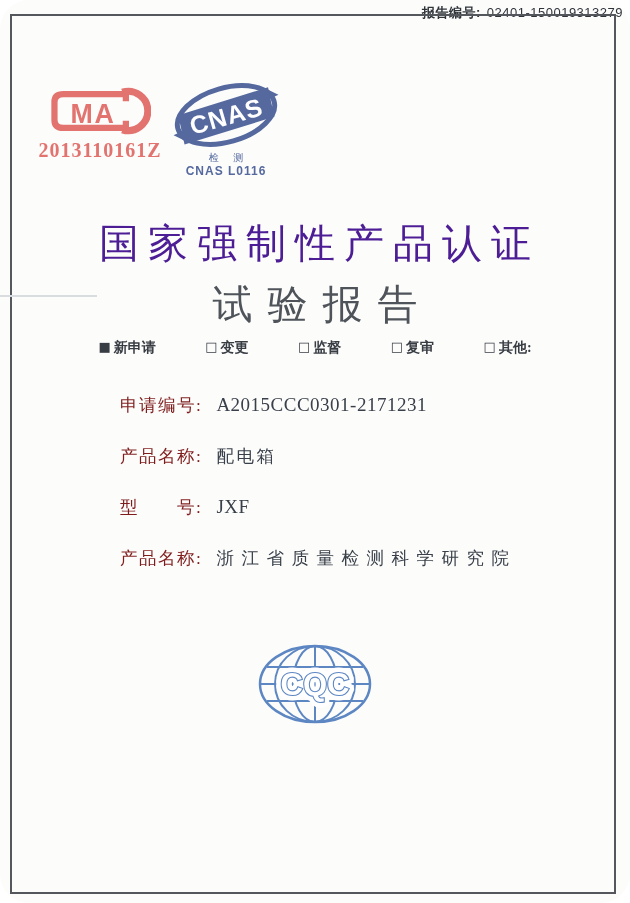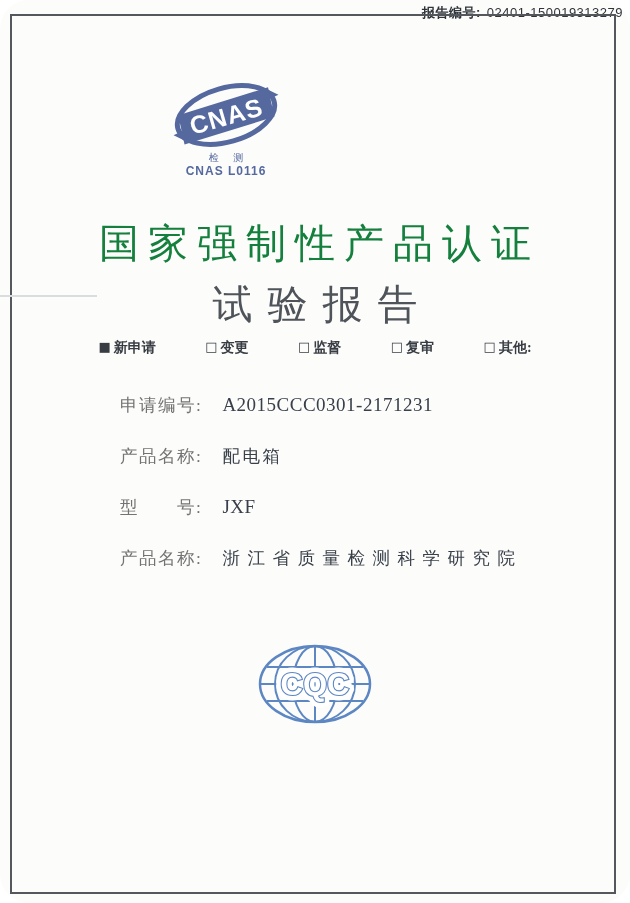--- a/index.html
+++ b/index.html
@@ -34,40 +34,40 @@
   }
 
   
   .cnas{position:absolute;left:170px;top:80px;width:112px;height:100px;text-align:center;}
   .cnas-cap1{position:absolute;left:0;top:71px;width:100%;font-size:10px;color:#55699f;letter-spacing:6px;text-indent:6px;}
   .cnas-cap2{position:absolute;left:0;top:84px;width:100%;font-size:12px;font-weight:bold;color:#55699f;
              font-family:"Liberation Sans","DejaVu Sans",sans-serif;letter-spacing:1px;}
 
   .title1{
     position:absolute;top:216px;left:0;width:100%;text-align:center;
-    font-size:40px;color:#15803d;letter-spacing:9px;text-indent:9px;font-weight:500;
+    font-size:40px;color:#4c1d95;letter-spacing:9px;text-indent:9px;font-weight:500;
   }
   .title2{
     position:absolute;top:277px;left:0;width:100%;text-align:center;
     font-size:40px;color:#4f545a;letter-spacing:15px;text-indent:15px;font-weight:500;
   }
 
   .apptype{
     position:absolute;top:339px;left:0;width:100%;text-align:center;
     font-size:14px;font-weight:bold;color:#383d44;
   }
   .apptype .opt{margin:0 23px;white-space:nowrap;}
   .apptype .mark{
     font-family:"DejaVu Sans",sans-serif;font-size:13px;margin-right:3px;
     position:relative;top:-1px;
   }
 
   .frow{position:absolute;left:120px;white-space:nowrap;}
-  .frow .lbl{font-size:17.5px;letter-spacing:1.5px;color:#737373;}
-  .frow .val{margin-left:16px;}
+  .frow .lbl{font-size:17.5px;letter-spacing:1.5px;color:#7f1d1d;}
+  .frow .val{margin-left:10px;}
   .v-latin{font-size:19px;letter-spacing:.5px;color:#39404a;}
   .v-cn{font-size:17.5px;letter-spacing:2.5px;color:#39404a;}
   .v-cn-wide{font-size:17.5px;letter-spacing:7.5px;color:#39404a;text-align:right;}
   .row1{top:393px;}
   .row2{top:444px;}
   .row3{top:495px;}
   .row4{top:546px;}
   .row4b{position:absolute;left:222px;top:572px;font-size:17.5px;letter-spacing:1px;color:#39404a;white-space:nowrap;}
 
   .cqc{position:absolute;left:256px;top:643px;width:118px;height:82px;}
@@ -77,20 +77,28 @@
 
 <div class="page">
 
   <div class="report-no">
     <span class="lbl">报告编号:</span><span>02401-150019313279</span>
   </div>
 
   <div class="border-frame"></div>
   <div class="scan-line"></div>
 
+  <div class="cma">
+    <svg width="102" height="50" viewBox="0 0 114 56">
+      <path d="M 86,17 V 9 H 16 Q 6,9 6,18 V 38 Q 6,47 16,47 H 86 V 39" fill="none" stroke="#e2736f" stroke-width="7"></path>
+      <path d="M 82,7 A 22,22 0 1 1 82,49" fill="none" stroke="#e2736f" stroke-width="8"></path>
+      <text x="24" y="41" font-size="30" font-weight="bold" fill="#e2736f" letter-spacing="2" font-family="&quot;Liberation Sans&quot;,&quot;DejaVu Sans&quot;,sans-serif">MA</text>
+    </svg>
+    <div class="cma-code">2013110161Z</div>
+  </div>
 
   <div class="cnas">
     <svg width="112" height="70" viewBox="0 0 112 70">
       <g transform="rotate(-16 56 35)">
         <ellipse cx="56" cy="35" rx="50" ry="27" fill="none" stroke="#55699f" stroke-width="5"></ellipse>
         <polygon points="103,22 112,30 100,32" fill="#55699f"></polygon>
         <polygon points="9,48 0,40 12,38" fill="#55699f"></polygon>
         <polygon points="10,22 104,20 102,50 8,52" fill="#55699f"></polygon>
         <text x="56" y="45" text-anchor="middle" font-size="25" font-weight="bold" fill="#ffffff" letter-spacing="1" font-family="&quot;Liberation Sans&quot;,&quot;DejaVu Sans&quot;,sans-serif">CNAS</text>
       </g>

